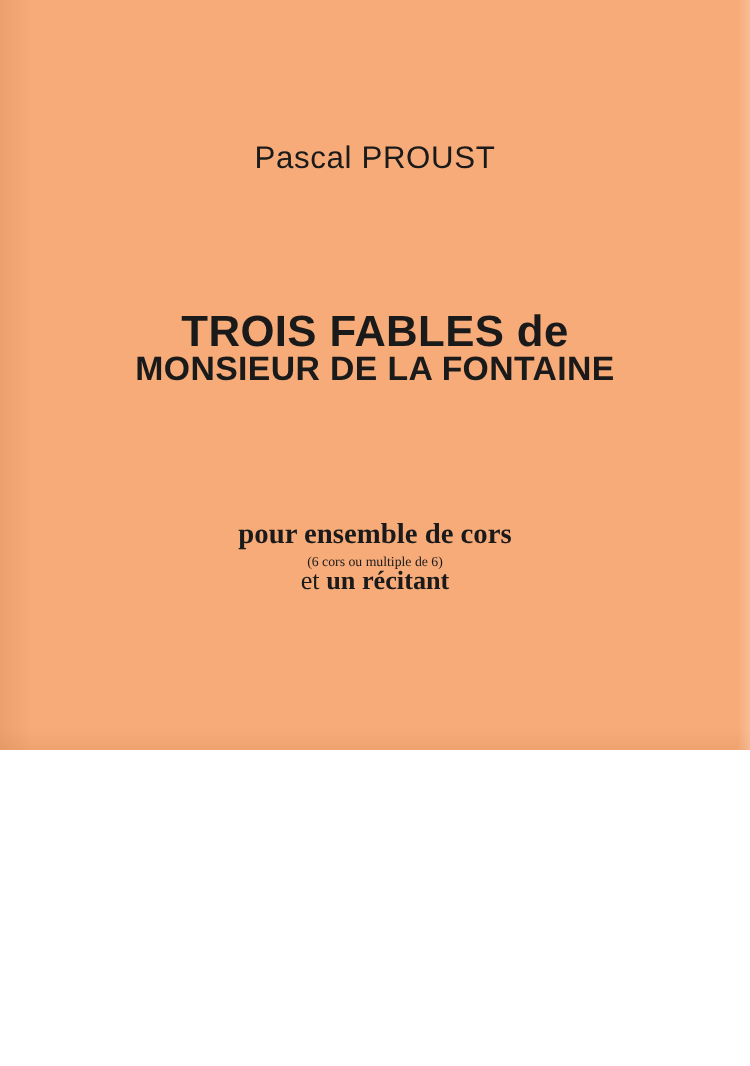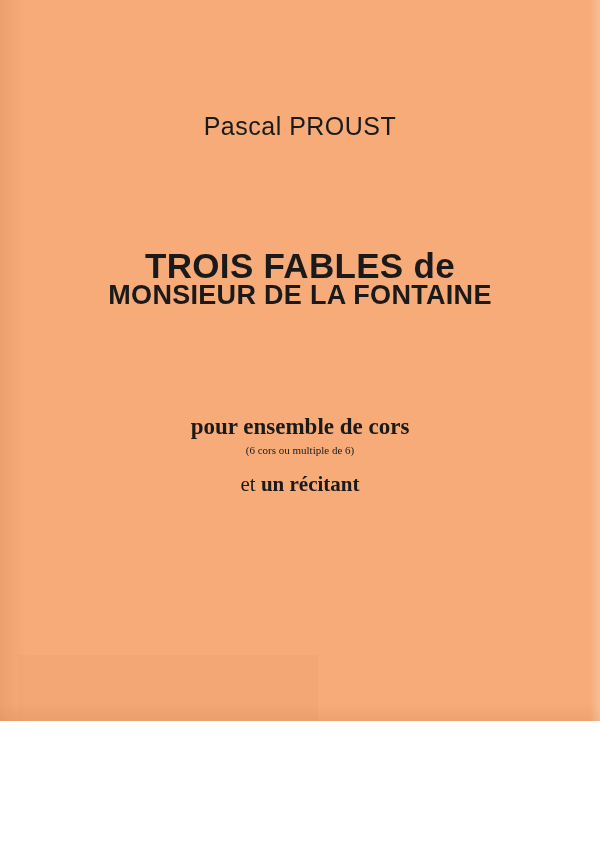--- a/index.html
+++ b/index.html
@@ -10,21 +10,21 @@
   body {
     width: 600px;
     height: 853px;
     overflow: hidden;
     font-family: "Liberation Sans", sans-serif;
   }
 
   #cover {
     position: relative;
     width: 600px;
-    height: 721px;
+    height: 600px;
     background: #f6ab79;
     box-sizing: border-box;
     overflow: hidden;
   }
 
   
   #paper-shade-left {
     position: absolute;
     left: 0;
     top: 0;
@@ -95,21 +95,21 @@
     font-size: 23px;
     font-weight: bold;
   }
   #ensemble-detail {
     top: 444px;
     font-family: "Liberation Serif", serif;
     font-size: 11px;
     font-weight: normal;
   }
   #narrator {
-    top: 472px;
+    top: 452px;
     font-family: "Liberation Serif", serif;
     font-size: 21px;
   }
   #narrator .lead {
     font-weight: normal;
   }
   #narrator .strong {
     font-weight: bold;
   }
 </style>

